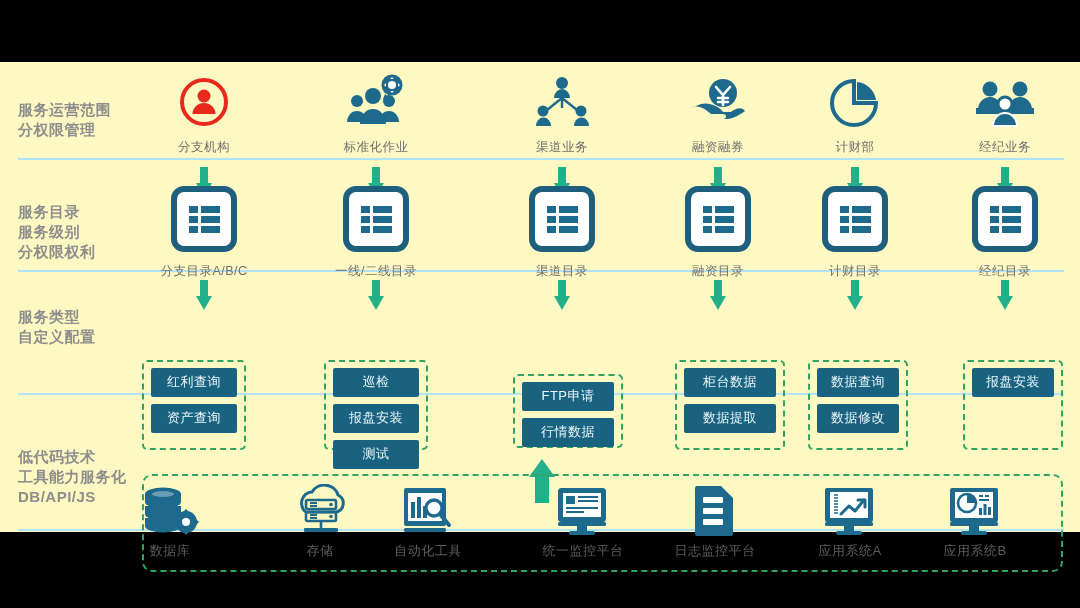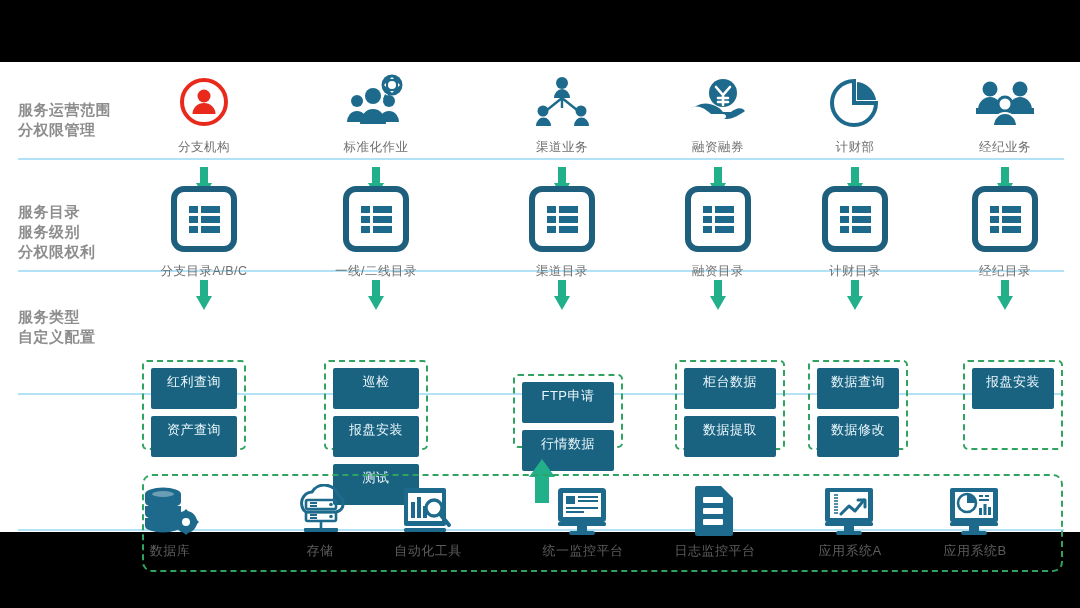--- a/index.html
+++ b/index.html
@@ -1,18 +1,18 @@
 <!DOCTYPE html>
 <html><head>
 <meta charset="utf-8">
 <style>
   html,body{margin:0;padding:0;background:#000;}
   body{width:1080px;height:608px;overflow:hidden;font-family:"Liberation Sans","DejaVu Sans",sans-serif;}
   #stage{position:relative;width:1080px;height:608px;background:#000;}
-  #canvas{position:absolute;left:0;top:62px;width:1080px;height:470px;background:#ffffff;}
+  #canvas{position:absolute;left:0;top:62px;width:1080px;height:470px;background:#fef9c3;}
 
   
   .rowlabel{position:absolute;left:18px;color:#8d8d8d;font-weight:bold;font-size:15px;line-height:20px;letter-spacing:.5px;white-space:pre-line;}
   #lbl-1{top:38px;}
   #lbl-2{top:140px;}
   #lbl-3{top:245px;}
   #lbl-4{top:385px;}
 
   
   .divider{position:absolute;left:18px;width:1046px;height:2px;background:#b2e2f5;}
@@ -47,21 +47,21 @@
   #row2 .col{top:124px;}
   .cat-icon{width:54px;height:54px;margin:0 auto;border:6px solid #1d5f7d;border-radius:13px;background:#fff;
             display:flex;align-items:center;justify-content:center;}
   .cat-grid{display:grid;grid-template-columns:9px 19px;grid-template-rows:7px 7px 7px;gap:3px 3px;}
   .cat-grid i{background:#1d6a8c;display:block;}
 
   
   .grp{position:absolute;border:2px dashed #2fa35f;border-radius:5px;box-sizing:border-box;
        padding:6px 7px;display:flex;flex-direction:column;gap:7px;}
   .chip{background:#1a6380;color:#eaf6fb;font-size:13px;text-align:center;
-        padding:5px 0 18px;border-radius:2px;letter-spacing:.5px;}
+        padding:5px 0 6px;border-radius:2px;letter-spacing:.5px;}
   .g0{left:142px;top:298px;width:104px;height:90px;}
   .g1{left:324px;top:298px;width:104px;height:90px;}
   .g2{left:513px;top:312px;width:110px;height:74px;}
   .g3{left:675px;top:298px;width:110px;height:90px;}
   .g4{left:808px;top:298px;width:100px;height:90px;}
   .g5{left:963px;top:298px;width:100px;height:90px;}
 
   
   #row4-box{position:absolute;left:142px;top:412px;width:921px;height:98px;
             border:2px dashed #2fa35f;border-radius:10px;box-sizing:border-box;}
@@ -77,20 +77,23 @@
 <div id="stage">
   <div id="canvas">
 
     <div class="rowlabel" id="lbl-1">服务运营范围
 分权限管理</div>
     <div class="rowlabel" id="lbl-2">服务目录
 服务级别
 分权限权利</div>
     <div class="rowlabel" id="lbl-3">服务类型
 自定义配置</div>
+    <div class="rowlabel" id="lbl-4">低代码技术
+工具能力服务化
+DB/API/JS</div>
 
     <div class="divider d1"></div>
     <div class="divider d2"></div>
     <div class="divider d3"></div>
     <div class="divider d4"></div>
 
     <div id="row1">
 
       <div class="col c0">
         <div class="icon-wrap">

